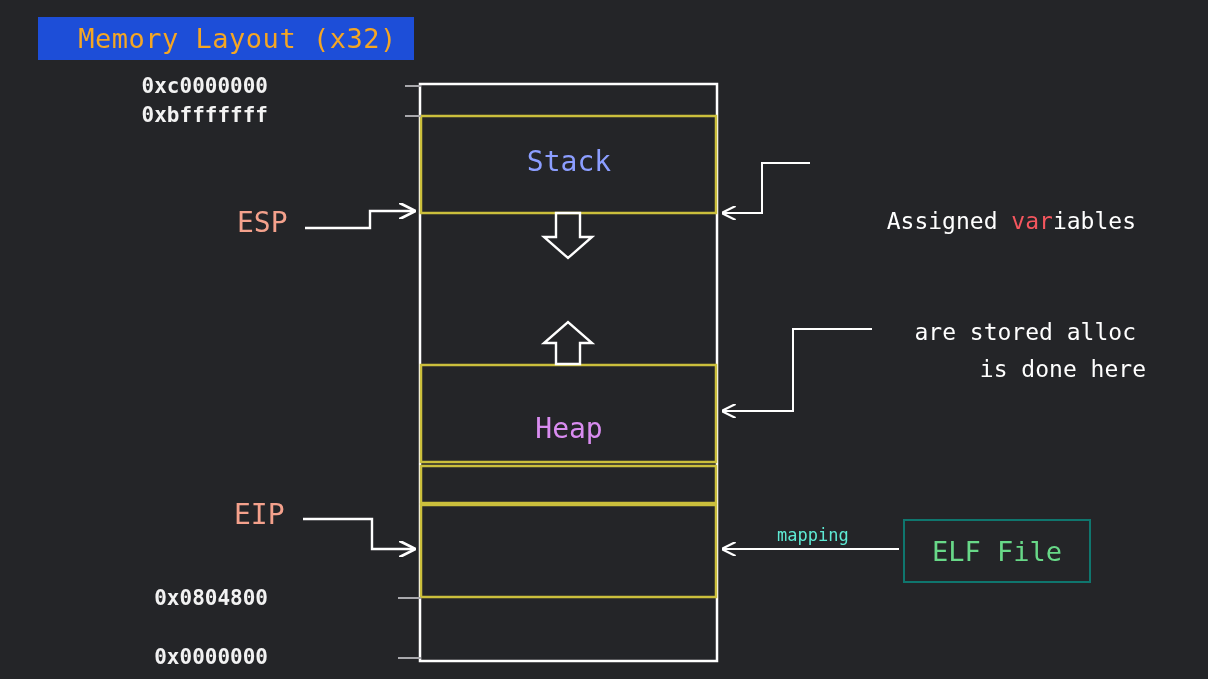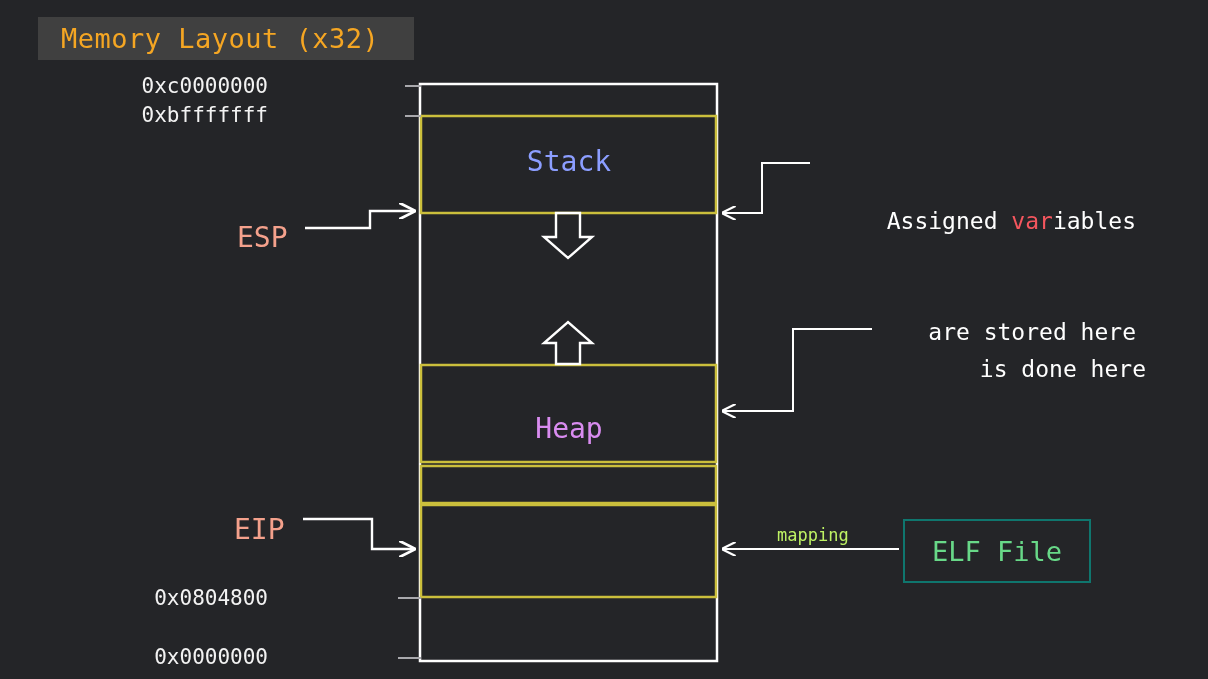--- a/index.html
+++ b/index.html
@@ -10,60 +10,60 @@
     font-family:"DejaVu Sans Mono","Liberation Mono",monospace;
     overflow:hidden;
     position:relative;
   }
   #stage{position:absolute;left:0;top:0;width:1208px;height:679px;}
 
   
   #title-box{
     position:absolute; left:38px; top:17px;
     width:376px; height:43px;
-    background:#404040;
-    display:flex; align-items:center;
+    background:#1d4ed8;
+    display:flex; align-items:center;justify-content:center;
   }
   #title-text{
     color:#f5a623;
     font-size:27px;
     letter-spacing:0.5px;
     padding-left:23px;
     white-space:pre;
   }
 
   
   #diagram{position:absolute;left:0;top:0;width:1208px;height:679px;}
 
   
   .lbl{position:absolute; white-space:pre; line-height:1;}
 
   .addr{
     color:#f2f2f2; font-size:21px;
-    text-align:right; width:150px;
+    text-align:right; width:150px;font-weight:bold;
   }
   .reg{
-    font-size:28px; color:#f4a18c;margin-top:15px;
+    font-size:28px; color:#f4a18c;
   }
   .seg{
     font-size:28px; text-align:center; width:296px;
   }
   .seg.stack{color:#8c9eff;}
   .seg.heap{color:#d98cf0;margin-top:16px;}
   .seg.code{color:#9b8cf0;}
 
   .note{
     font-size:23px; color:#ffffff; text-align:right;
     line-height:1.62;
   }
   .note .hl-red{color:#f4565e;}
   .note .hl-yel{color:#f2e17a;}
 
   #mapping-label{
-    font-size:17px; color:#bef264;
+    font-size:17px; color:#5eead4;
   }
 
   #elf-box{
     position:absolute; left:903px; top:519px;
     width:184px; height:60px;
     border:2px solid #0f766e;
     display:flex; align-items:center; justify-content:center;
   }
   #elf-text{color:#68d888; font-size:27px; white-space:pre;}
 </style>
@@ -143,21 +143,21 @@
   <div class="lbl addr" style="left:118px; top:647px;">0x0000000</div>
 
   <div class="lbl reg" style="left:237px; top:209px;">ESP</div>
   <div class="lbl reg" style="left:234px; top:501px;">EIP</div>
 
   <div class="lbl seg stack" style="left:421px; top:148px;">Stack</div>
   <div class="lbl seg heap" style="left:421px; top:399px;">Heap</div>
 
   <div class="lbl note" style="left:800px; top:128px; width:336px;">
     <div><span>Assigned </span><span class="hl-red">var</span><span>iables</span></div>
-    <div><span>are stored here</span></div>
+    <div><span>are stored alloc</span></div>
   </div>
 
   <div class="lbl note" style="left:810px; top:276px; width:336px;">
     <div><span>is done here</span></div>
   </div>
 
   <div class="lbl" id="mapping-label" style="left:777px; top:527px;">mapping</div>
 
   <div id="elf-box">
     <span id="elf-text">ELF File</span>

